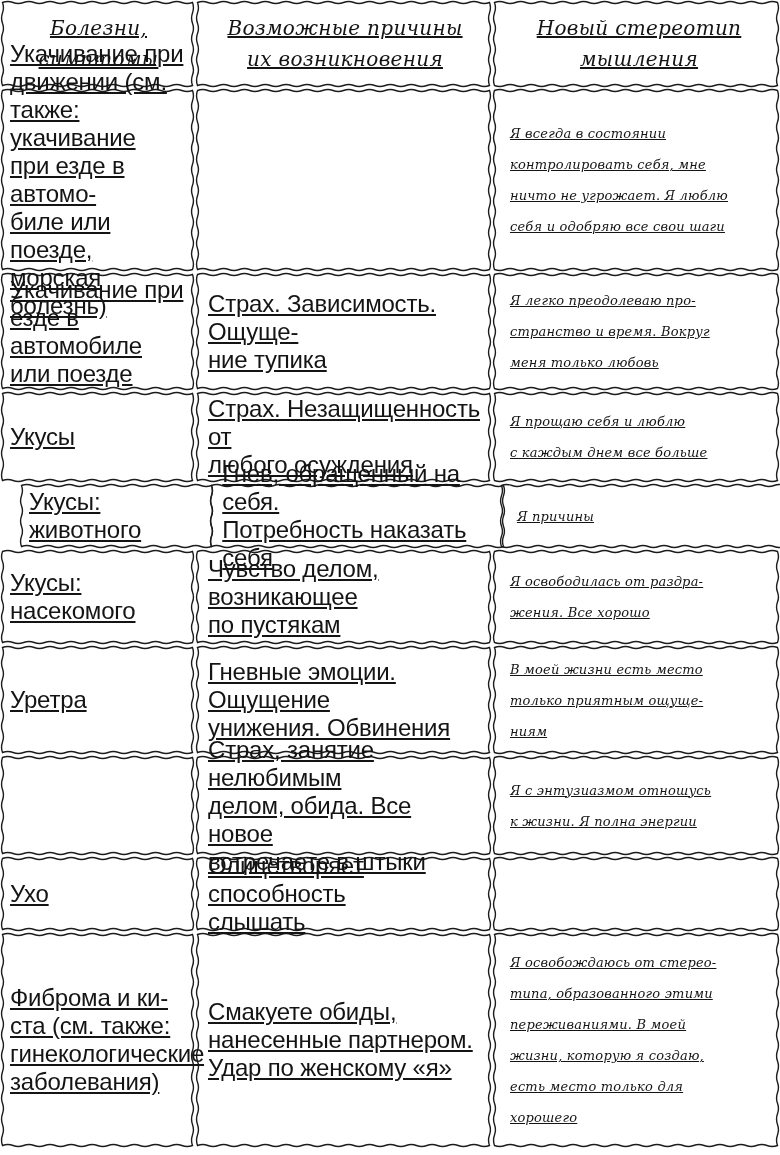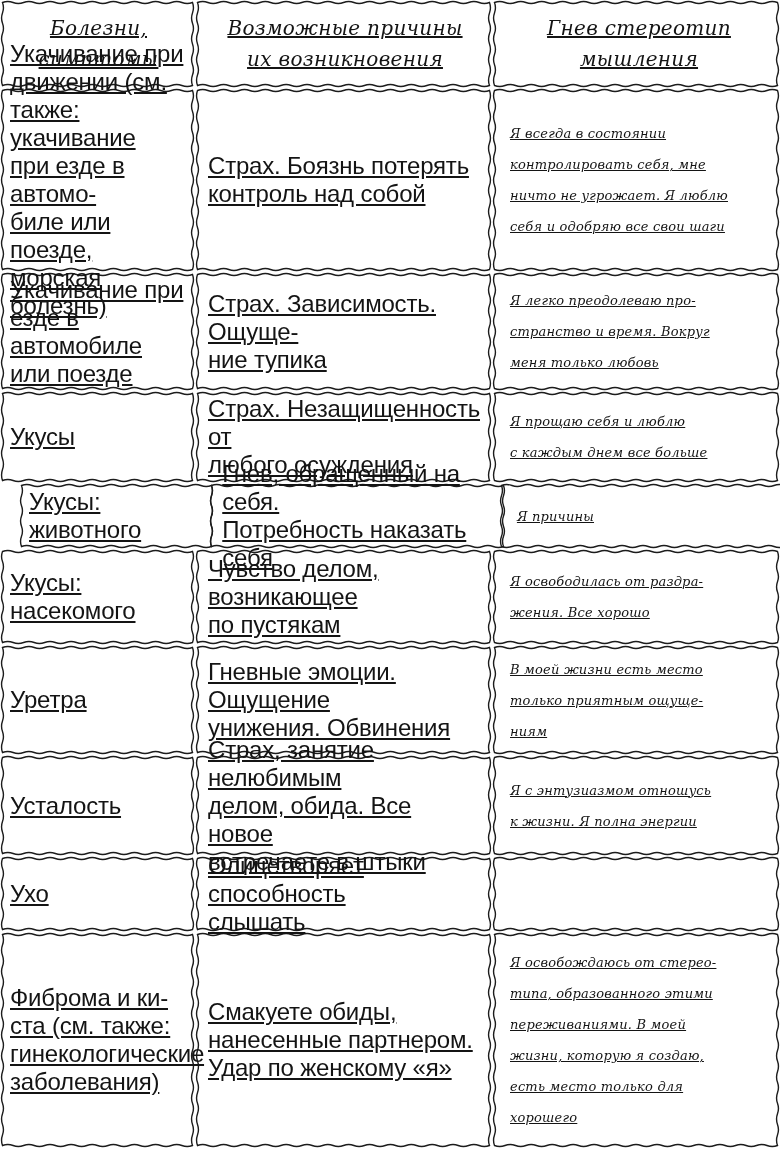--- a/index.html
+++ b/index.html
@@ -67,42 +67,40 @@
         </svg>
       </div>
       <div class="cell hdr c2">
         <div class="txt">Возможные причины
 их возникновения</div>
         <svg width="297" height="88" viewBox="0 0 297 88" class="wave">
           <path d="M 2.5 2.5 Q7.7 0.6 12.9 2.5 Q18.1 4.4 23.4 2.5 Q28.6 0.6 33.8 2.5 Q39.0 4.4 44.2 2.5 Q49.4 0.6 54.6 2.5 Q59.9 4.4 65.1 2.5 Q70.3 0.6 75.5 2.5 Q80.7 4.4 85.9 2.5 Q91.1 0.6 96.4 2.5 Q101.6 4.4 106.8 2.5 Q112.0 0.6 117.2 2.5 Q122.4 4.4 127.6 2.5 Q132.9 0.6 138.1 2.5 Q143.3 4.4 148.5 2.5 Q153.7 0.6 158.9 2.5 Q164.1 4.4 169.4 2.5 Q174.6 0.6 179.8 2.5 Q185.0 4.4 190.2 2.5 Q195.4 0.6 200.6 2.5 Q205.9 4.4 211.1 2.5 Q216.3 0.6 221.5 2.5 Q226.7 4.4 231.9 2.5 Q237.1 0.6 242.4 2.5 Q247.6 4.4 252.8 2.5 Q258.0 0.6 263.2 2.5 Q268.4 4.4 273.6 2.5 Q278.9 0.6 284.1 2.5 Q289.3 4.4 294.5 2.5 Q296.4 7.7 294.5 12.9 Q292.6 18.1 294.5 23.3 Q296.4 28.4 294.5 33.6 Q292.6 38.8 294.5 44.0 Q296.4 49.2 294.5 54.4 Q292.6 59.6 294.5 64.8 Q296.4 69.9 294.5 75.1 Q292.6 80.3 294.5 85.5 Q289.3 87.4 284.1 85.5 Q278.9 83.6 273.6 85.5 Q268.4 87.4 263.2 85.5 Q258.0 83.6 252.8 85.5 Q247.6 87.4 242.4 85.5 Q237.1 83.6 231.9 85.5 Q226.7 87.4 221.5 85.5 Q216.3 83.6 211.1 85.5 Q205.9 87.4 200.6 85.5 Q195.4 83.6 190.2 85.5 Q185.0 87.4 179.8 85.5 Q174.6 83.6 169.4 85.5 Q164.1 87.4 158.9 85.5 Q153.7 83.6 148.5 85.5 Q143.3 87.4 138.1 85.5 Q132.9 83.6 127.6 85.5 Q122.4 87.4 117.2 85.5 Q112.0 83.6 106.8 85.5 Q101.6 87.4 96.4 85.5 Q91.1 83.6 85.9 85.5 Q80.7 87.4 75.5 85.5 Q70.3 83.6 65.1 85.5 Q59.9 87.4 54.6 85.5 Q49.4 83.6 44.2 85.5 Q39.0 87.4 33.8 85.5 Q28.6 83.6 23.4 85.5 Q18.1 87.4 12.9 85.5 Q7.7 83.6 2.5 85.5 Q0.6 80.3 2.5 75.1 Q4.4 69.9 2.5 64.8 Q0.6 59.6 2.5 54.4 Q4.4 49.2 2.5 44.0 Q0.6 38.8 2.5 33.6 Q4.4 28.4 2.5 23.3 Q0.6 18.1 2.5 12.9 Q4.4 7.7 2.5 2.5 Z" fill="none" stroke="#1c1c1c" stroke-width="1.4" stroke-linecap="round"></path>
         </svg>
       </div>
       <div class="cell hdr c3">
-        <div class="txt">Гнев стереотип
+        <div class="txt">Новый стереотип
 мышления</div>
         <svg width="288" height="88" viewBox="0 0 288 88" class="wave">
           <path d="M 2.5 2.5 Q7.7 0.6 13.0 2.5 Q18.2 4.4 23.5 2.5 Q28.7 0.6 33.9 2.5 Q39.2 4.4 44.4 2.5 Q49.7 0.6 54.9 2.5 Q60.1 4.4 65.4 2.5 Q70.6 0.6 75.9 2.5 Q81.1 4.4 86.4 2.5 Q91.6 0.6 96.8 2.5 Q102.1 4.4 107.3 2.5 Q112.6 0.6 117.8 2.5 Q123.0 4.4 128.3 2.5 Q133.5 0.6 138.8 2.5 Q144.0 4.4 149.2 2.5 Q154.5 0.6 159.7 2.5 Q165.0 4.4 170.2 2.5 Q175.4 0.6 180.7 2.5 Q185.9 4.4 191.2 2.5 Q196.4 0.6 201.6 2.5 Q206.9 4.4 212.1 2.5 Q217.4 0.6 222.6 2.5 Q227.9 4.4 233.1 2.5 Q238.3 0.6 243.6 2.5 Q248.8 4.4 254.1 2.5 Q259.3 0.6 264.5 2.5 Q269.8 4.4 275.0 2.5 Q280.3 0.6 285.5 2.5 Q287.4 7.7 285.5 12.9 Q283.6 18.1 285.5 23.3 Q287.4 28.4 285.5 33.6 Q283.6 38.8 285.5 44.0 Q287.4 49.2 285.5 54.4 Q283.6 59.6 285.5 64.8 Q287.4 69.9 285.5 75.1 Q283.6 80.3 285.5 85.5 Q280.3 87.4 275.0 85.5 Q269.8 83.6 264.5 85.5 Q259.3 87.4 254.1 85.5 Q248.8 83.6 243.6 85.5 Q238.3 87.4 233.1 85.5 Q227.9 83.6 222.6 85.5 Q217.4 87.4 212.1 85.5 Q206.9 83.6 201.6 85.5 Q196.4 87.4 191.2 85.5 Q185.9 83.6 180.7 85.5 Q175.4 87.4 170.2 85.5 Q165.0 83.6 159.7 85.5 Q154.5 87.4 149.2 85.5 Q144.0 83.6 138.8 85.5 Q133.5 87.4 128.3 85.5 Q123.0 83.6 117.8 85.5 Q112.6 87.4 107.3 85.5 Q102.1 83.6 96.8 85.5 Q91.6 87.4 86.4 85.5 Q81.1 83.6 75.9 85.5 Q70.6 87.4 65.4 85.5 Q60.1 83.6 54.9 85.5 Q49.7 87.4 44.4 85.5 Q39.2 83.6 33.9 85.5 Q28.7 87.4 23.5 85.5 Q18.2 83.6 13.0 85.5 Q7.7 87.4 2.5 85.5 Q0.6 80.3 2.5 75.1 Q4.4 69.9 2.5 64.8 Q0.6 59.6 2.5 54.4 Q4.4 49.2 2.5 44.0 Q0.6 38.8 2.5 33.6 Q4.4 28.4 2.5 23.3 Q0.6 18.1 2.5 12.9 Q4.4 7.7 2.5 2.5 Z" fill="none" stroke="#1c1c1c" stroke-width="1.4" stroke-linecap="round"></path>
         </svg>
       </div>
     </div>
     <div class="row" style="height: 184px;">
       <div class="cell c1">
         <div class="txt">Укачивание при
 движении (см.
 также: укачивание
 при езде в автомо-
 биле или поезде,
 морская болезнь)</div>
         <svg width="195" height="184" viewBox="0 0 195 184" class="wave">
           <path d="M 2.5 2.5 Q7.8 0.6 13.1 2.5 Q18.3 4.4 23.6 2.5 Q28.9 0.6 34.2 2.5 Q39.4 4.4 44.7 2.5 Q50.0 0.6 55.3 2.5 Q60.6 4.4 65.8 2.5 Q71.1 0.6 76.4 2.5 Q81.7 4.4 86.9 2.5 Q92.2 0.6 97.5 2.5 Q102.8 4.4 108.1 2.5 Q113.3 0.6 118.6 2.5 Q123.9 4.4 129.2 2.5 Q134.4 0.6 139.7 2.5 Q145.0 4.4 150.3 2.5 Q155.6 0.6 160.8 2.5 Q166.1 4.4 171.4 2.5 Q176.7 0.6 181.9 2.5 Q187.2 4.4 192.5 2.5 Q194.4 7.8 192.5 13.0 Q190.6 18.3 192.5 23.6 Q194.4 28.8 192.5 34.1 Q190.6 39.4 192.5 44.6 Q194.4 49.9 192.5 55.1 Q190.6 60.4 192.5 65.7 Q194.4 70.9 192.5 76.2 Q190.6 81.5 192.5 86.7 Q194.4 92.0 192.5 97.3 Q190.6 102.5 192.5 107.8 Q194.4 113.1 192.5 118.3 Q190.6 123.6 192.5 128.9 Q194.4 134.1 192.5 139.4 Q190.6 144.6 192.5 149.9 Q194.4 155.2 192.5 160.4 Q190.6 165.7 192.5 171.0 Q194.4 176.2 192.5 181.5 Q187.2 183.4 181.9 181.5 Q176.7 179.6 171.4 181.5 Q166.1 183.4 160.8 181.5 Q155.6 179.6 150.3 181.5 Q145.0 183.4 139.7 181.5 Q134.4 179.6 129.2 181.5 Q123.9 183.4 118.6 181.5 Q113.3 179.6 108.1 181.5 Q102.8 183.4 97.5 181.5 Q92.2 179.6 86.9 181.5 Q81.7 183.4 76.4 181.5 Q71.1 179.6 65.8 181.5 Q60.6 183.4 55.3 181.5 Q50.0 179.6 44.7 181.5 Q39.4 183.4 34.2 181.5 Q28.9 179.6 23.6 181.5 Q18.3 183.4 13.1 181.5 Q7.8 179.6 2.5 181.5 Q0.6 176.2 2.5 171.0 Q4.4 165.7 2.5 160.4 Q0.6 155.2 2.5 149.9 Q4.4 144.6 2.5 139.4 Q0.6 134.1 2.5 128.9 Q4.4 123.6 2.5 118.3 Q0.6 113.1 2.5 107.8 Q4.4 102.5 2.5 97.3 Q0.6 92.0 2.5 86.7 Q4.4 81.5 2.5 76.2 Q0.6 70.9 2.5 65.7 Q4.4 60.4 2.5 55.1 Q0.6 49.9 2.5 44.6 Q4.4 39.4 2.5 34.1 Q0.6 28.8 2.5 23.6 Q4.4 18.3 2.5 13.0 Q0.6 7.8 2.5 2.5 Z" fill="none" stroke="#1c1c1c" stroke-width="1.4" stroke-linecap="round"></path>
         </svg>
       </div>
       <div class="cell c2">
-        <div class="txt">Страх. Боязнь потерять
-контроль над собой</div>
         <svg width="297" height="184" viewBox="0 0 297 184" class="wave">
           <path d="M 2.5 2.5 Q7.7 0.6 12.9 2.5 Q18.1 4.4 23.4 2.5 Q28.6 0.6 33.8 2.5 Q39.0 4.4 44.2 2.5 Q49.4 0.6 54.6 2.5 Q59.9 4.4 65.1 2.5 Q70.3 0.6 75.5 2.5 Q80.7 4.4 85.9 2.5 Q91.1 0.6 96.4 2.5 Q101.6 4.4 106.8 2.5 Q112.0 0.6 117.2 2.5 Q122.4 4.4 127.6 2.5 Q132.9 0.6 138.1 2.5 Q143.3 4.4 148.5 2.5 Q153.7 0.6 158.9 2.5 Q164.1 4.4 169.4 2.5 Q174.6 0.6 179.8 2.5 Q185.0 4.4 190.2 2.5 Q195.4 0.6 200.6 2.5 Q205.9 4.4 211.1 2.5 Q216.3 0.6 221.5 2.5 Q226.7 4.4 231.9 2.5 Q237.1 0.6 242.4 2.5 Q247.6 4.4 252.8 2.5 Q258.0 0.6 263.2 2.5 Q268.4 4.4 273.6 2.5 Q278.9 0.6 284.1 2.5 Q289.3 4.4 294.5 2.5 Q296.4 7.8 294.5 13.0 Q292.6 18.3 294.5 23.6 Q296.4 28.8 294.5 34.1 Q292.6 39.4 294.5 44.6 Q296.4 49.9 294.5 55.1 Q292.6 60.4 294.5 65.7 Q296.4 70.9 294.5 76.2 Q292.6 81.5 294.5 86.7 Q296.4 92.0 294.5 97.3 Q292.6 102.5 294.5 107.8 Q296.4 113.1 294.5 118.3 Q292.6 123.6 294.5 128.9 Q296.4 134.1 294.5 139.4 Q292.6 144.6 294.5 149.9 Q296.4 155.2 294.5 160.4 Q292.6 165.7 294.5 171.0 Q296.4 176.2 294.5 181.5 Q289.3 183.4 284.1 181.5 Q278.9 179.6 273.6 181.5 Q268.4 183.4 263.2 181.5 Q258.0 179.6 252.8 181.5 Q247.6 183.4 242.4 181.5 Q237.1 179.6 231.9 181.5 Q226.7 183.4 221.5 181.5 Q216.3 179.6 211.1 181.5 Q205.9 183.4 200.6 181.5 Q195.4 179.6 190.2 181.5 Q185.0 183.4 179.8 181.5 Q174.6 179.6 169.4 181.5 Q164.1 183.4 158.9 181.5 Q153.7 179.6 148.5 181.5 Q143.3 183.4 138.1 181.5 Q132.9 179.6 127.6 181.5 Q122.4 183.4 117.2 181.5 Q112.0 179.6 106.8 181.5 Q101.6 183.4 96.4 181.5 Q91.1 179.6 85.9 181.5 Q80.7 183.4 75.5 181.5 Q70.3 179.6 65.1 181.5 Q59.9 183.4 54.6 181.5 Q49.4 179.6 44.2 181.5 Q39.0 183.4 33.8 181.5 Q28.6 179.6 23.4 181.5 Q18.1 183.4 12.9 181.5 Q7.7 179.6 2.5 181.5 Q0.6 176.2 2.5 171.0 Q4.4 165.7 2.5 160.4 Q0.6 155.2 2.5 149.9 Q4.4 144.6 2.5 139.4 Q0.6 134.1 2.5 128.9 Q4.4 123.6 2.5 118.3 Q0.6 113.1 2.5 107.8 Q4.4 102.5 2.5 97.3 Q0.6 92.0 2.5 86.7 Q4.4 81.5 2.5 76.2 Q0.6 70.9 2.5 65.7 Q4.4 60.4 2.5 55.1 Q0.6 49.9 2.5 44.6 Q4.4 39.4 2.5 34.1 Q0.6 28.8 2.5 23.6 Q4.4 18.3 2.5 13.0 Q0.6 7.8 2.5 2.5 Z" fill="none" stroke="#1c1c1c" stroke-width="1.4" stroke-linecap="round"></path>
         </svg>
       </div>
       <div class="cell c3">
         <div class="txt">Я всегда в состоянии
 контролировать себя, мне
 ничто не угрожает. Я люблю
 себя и одобряю все свои шаги</div>
         <svg width="288" height="184" viewBox="0 0 288 184" class="wave">
@@ -218,21 +216,20 @@
         <div class="txt">В моей жизни есть место
 только приятным ощуще-
 ниям</div>
         <svg width="288" height="110" viewBox="0 0 288 110" class="wave">
           <path d="M 2.5 2.5 Q7.7 0.6 13.0 2.5 Q18.2 4.4 23.5 2.5 Q28.7 0.6 33.9 2.5 Q39.2 4.4 44.4 2.5 Q49.7 0.6 54.9 2.5 Q60.1 4.4 65.4 2.5 Q70.6 0.6 75.9 2.5 Q81.1 4.4 86.4 2.5 Q91.6 0.6 96.8 2.5 Q102.1 4.4 107.3 2.5 Q112.6 0.6 117.8 2.5 Q123.0 4.4 128.3 2.5 Q133.5 0.6 138.8 2.5 Q144.0 4.4 149.2 2.5 Q154.5 0.6 159.7 2.5 Q165.0 4.4 170.2 2.5 Q175.4 0.6 180.7 2.5 Q185.9 4.4 191.2 2.5 Q196.4 0.6 201.6 2.5 Q206.9 4.4 212.1 2.5 Q217.4 0.6 222.6 2.5 Q227.9 4.4 233.1 2.5 Q238.3 0.6 243.6 2.5 Q248.8 4.4 254.1 2.5 Q259.3 0.6 264.5 2.5 Q269.8 4.4 275.0 2.5 Q280.3 0.6 285.5 2.5 Q287.4 7.8 285.5 13.0 Q283.6 18.3 285.5 23.5 Q287.4 28.8 285.5 34.0 Q283.6 39.3 285.5 44.5 Q287.4 49.8 285.5 55.0 Q283.6 60.3 285.5 65.5 Q287.4 70.8 285.5 76.0 Q283.6 81.3 285.5 86.5 Q287.4 91.8 285.5 97.0 Q283.6 102.3 285.5 107.5 Q280.3 109.4 275.0 107.5 Q269.8 105.6 264.5 107.5 Q259.3 109.4 254.1 107.5 Q248.8 105.6 243.6 107.5 Q238.3 109.4 233.1 107.5 Q227.9 105.6 222.6 107.5 Q217.4 109.4 212.1 107.5 Q206.9 105.6 201.6 107.5 Q196.4 109.4 191.2 107.5 Q185.9 105.6 180.7 107.5 Q175.4 109.4 170.2 107.5 Q165.0 105.6 159.7 107.5 Q154.5 109.4 149.2 107.5 Q144.0 105.6 138.8 107.5 Q133.5 109.4 128.3 107.5 Q123.0 105.6 117.8 107.5 Q112.6 109.4 107.3 107.5 Q102.1 105.6 96.8 107.5 Q91.6 109.4 86.4 107.5 Q81.1 105.6 75.9 107.5 Q70.6 109.4 65.4 107.5 Q60.1 105.6 54.9 107.5 Q49.7 109.4 44.4 107.5 Q39.2 105.6 33.9 107.5 Q28.7 109.4 23.5 107.5 Q18.2 105.6 13.0 107.5 Q7.7 109.4 2.5 107.5 Q0.6 102.3 2.5 97.0 Q4.4 91.8 2.5 86.5 Q0.6 81.3 2.5 76.0 Q4.4 70.8 2.5 65.5 Q0.6 60.3 2.5 55.0 Q4.4 49.7 2.5 44.5 Q0.6 39.3 2.5 34.0 Q4.4 28.8 2.5 23.5 Q0.6 18.3 2.5 13.0 Q4.4 7.8 2.5 2.5 Z" fill="none" stroke="#1c1c1c" stroke-width="1.4" stroke-linecap="round"></path>
         </svg>
       </div>
     </div>
     <div class="row" style="height: 101px;">
       <div class="cell c1">
-        <div class="txt">Усталость</div>
         <svg width="195" height="101" viewBox="0 0 195 101" class="wave">
           <path d="M 2.5 2.5 Q7.8 0.6 13.1 2.5 Q18.3 4.4 23.6 2.5 Q28.9 0.6 34.2 2.5 Q39.4 4.4 44.7 2.5 Q50.0 0.6 55.3 2.5 Q60.6 4.4 65.8 2.5 Q71.1 0.6 76.4 2.5 Q81.7 4.4 86.9 2.5 Q92.2 0.6 97.5 2.5 Q102.8 4.4 108.1 2.5 Q113.3 0.6 118.6 2.5 Q123.9 4.4 129.2 2.5 Q134.4 0.6 139.7 2.5 Q145.0 4.4 150.3 2.5 Q155.6 0.6 160.8 2.5 Q166.1 4.4 171.4 2.5 Q176.7 0.6 181.9 2.5 Q187.2 4.4 192.5 2.5 Q194.4 7.8 192.5 13.2 Q190.6 18.5 192.5 23.8 Q194.4 29.2 192.5 34.5 Q190.6 39.8 192.5 45.2 Q194.4 50.5 192.5 55.8 Q190.6 61.2 192.5 66.5 Q194.4 71.8 192.5 77.2 Q190.6 82.5 192.5 87.8 Q194.4 93.2 192.5 98.5 Q187.2 100.4 181.9 98.5 Q176.7 96.6 171.4 98.5 Q166.1 100.4 160.8 98.5 Q155.6 96.6 150.3 98.5 Q145.0 100.4 139.7 98.5 Q134.4 96.6 129.2 98.5 Q123.9 100.4 118.6 98.5 Q113.3 96.6 108.1 98.5 Q102.8 100.4 97.5 98.5 Q92.2 96.6 86.9 98.5 Q81.7 100.4 76.4 98.5 Q71.1 96.6 65.8 98.5 Q60.6 100.4 55.3 98.5 Q50.0 96.6 44.7 98.5 Q39.4 100.4 34.2 98.5 Q28.9 96.6 23.6 98.5 Q18.3 100.4 13.1 98.5 Q7.8 96.6 2.5 98.5 Q0.6 93.2 2.5 87.8 Q4.4 82.5 2.5 77.2 Q0.6 71.8 2.5 66.5 Q4.4 61.2 2.5 55.8 Q0.6 50.5 2.5 45.2 Q4.4 39.8 2.5 34.5 Q0.6 29.2 2.5 23.8 Q4.4 18.5 2.5 13.2 Q0.6 7.8 2.5 2.5 Z" fill="none" stroke="#1c1c1c" stroke-width="1.4" stroke-linecap="round"></path>
         </svg>
       </div>
       <div class="cell c2">
         <div class="txt">Страх, занятие нелюбимым
 делом, обида. Все новое
 встречаете в штыки</div>
         <svg width="297" height="101" viewBox="0 0 297 101" class="wave">
           <path d="M 2.5 2.5 Q7.7 0.6 12.9 2.5 Q18.1 4.4 23.4 2.5 Q28.6 0.6 33.8 2.5 Q39.0 4.4 44.2 2.5 Q49.4 0.6 54.6 2.5 Q59.9 4.4 65.1 2.5 Q70.3 0.6 75.5 2.5 Q80.7 4.4 85.9 2.5 Q91.1 0.6 96.4 2.5 Q101.6 4.4 106.8 2.5 Q112.0 0.6 117.2 2.5 Q122.4 4.4 127.6 2.5 Q132.9 0.6 138.1 2.5 Q143.3 4.4 148.5 2.5 Q153.7 0.6 158.9 2.5 Q164.1 4.4 169.4 2.5 Q174.6 0.6 179.8 2.5 Q185.0 4.4 190.2 2.5 Q195.4 0.6 200.6 2.5 Q205.9 4.4 211.1 2.5 Q216.3 0.6 221.5 2.5 Q226.7 4.4 231.9 2.5 Q237.1 0.6 242.4 2.5 Q247.6 4.4 252.8 2.5 Q258.0 0.6 263.2 2.5 Q268.4 4.4 273.6 2.5 Q278.9 0.6 284.1 2.5 Q289.3 4.4 294.5 2.5 Q296.4 7.8 294.5 13.2 Q292.6 18.5 294.5 23.8 Q296.4 29.2 294.5 34.5 Q292.6 39.8 294.5 45.2 Q296.4 50.5 294.5 55.8 Q292.6 61.2 294.5 66.5 Q296.4 71.8 294.5 77.2 Q292.6 82.5 294.5 87.8 Q296.4 93.2 294.5 98.5 Q289.3 100.4 284.1 98.5 Q278.9 96.6 273.6 98.5 Q268.4 100.4 263.2 98.5 Q258.0 96.6 252.8 98.5 Q247.6 100.4 242.4 98.5 Q237.1 96.6 231.9 98.5 Q226.7 100.4 221.5 98.5 Q216.3 96.6 211.1 98.5 Q205.9 100.4 200.6 98.5 Q195.4 96.6 190.2 98.5 Q185.0 100.4 179.8 98.5 Q174.6 96.6 169.4 98.5 Q164.1 100.4 158.9 98.5 Q153.7 96.6 148.5 98.5 Q143.3 100.4 138.1 98.5 Q132.9 96.6 127.6 98.5 Q122.4 100.4 117.2 98.5 Q112.0 96.6 106.8 98.5 Q101.6 100.4 96.4 98.5 Q91.1 96.6 85.9 98.5 Q80.7 100.4 75.5 98.5 Q70.3 96.6 65.1 98.5 Q59.9 100.4 54.6 98.5 Q49.4 96.6 44.2 98.5 Q39.0 100.4 33.8 98.5 Q28.6 96.6 23.4 98.5 Q18.1 100.4 12.9 98.5 Q7.7 96.6 2.5 98.5 Q0.6 93.2 2.5 87.8 Q4.4 82.5 2.5 77.2 Q0.6 71.8 2.5 66.5 Q4.4 61.2 2.5 55.8 Q0.6 50.5 2.5 45.2 Q4.4 39.8 2.5 34.5 Q0.6 29.2 2.5 23.8 Q4.4 18.5 2.5 13.2 Q0.6 7.8 2.5 2.5 Z" fill="none" stroke="#1c1c1c" stroke-width="1.4" stroke-linecap="round"></path>

